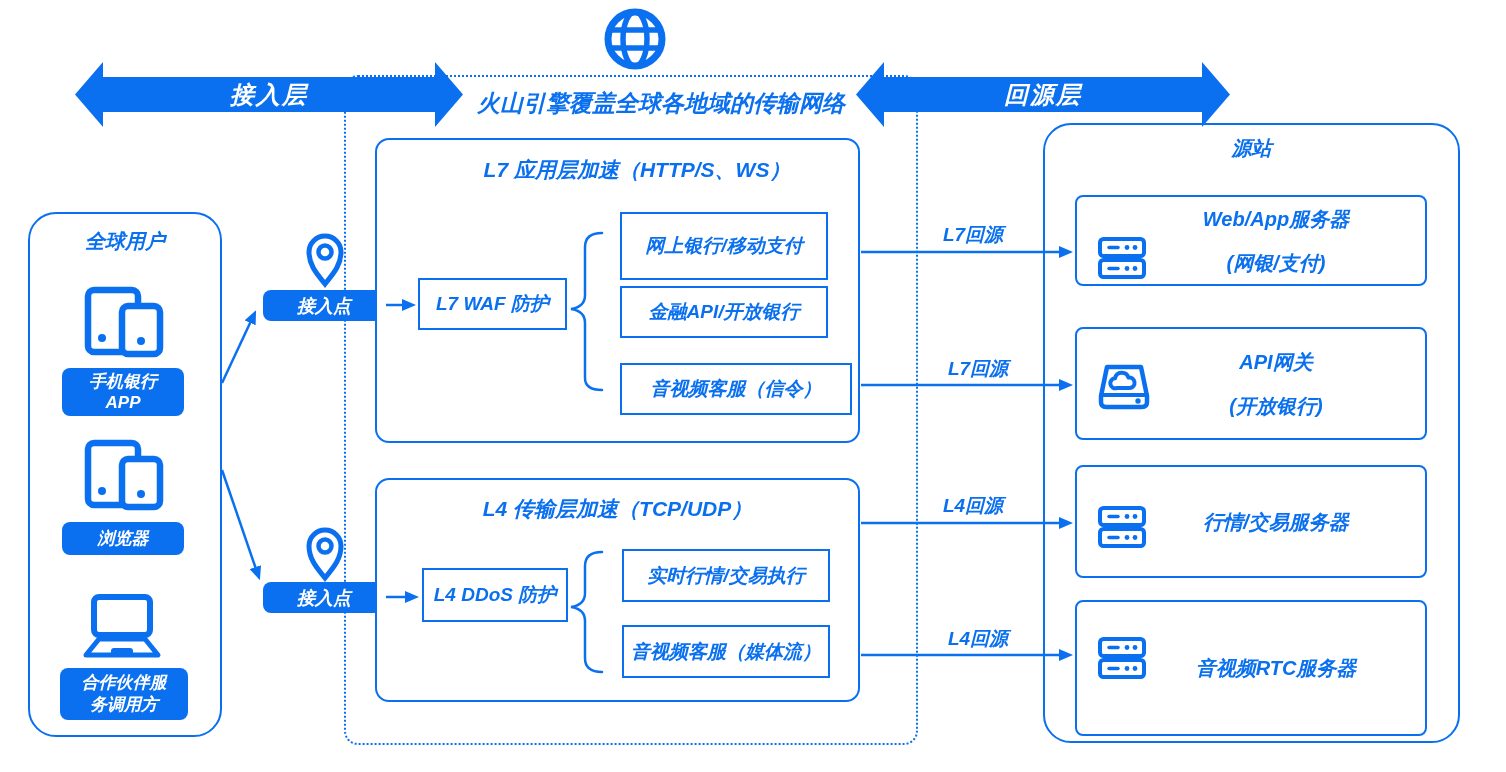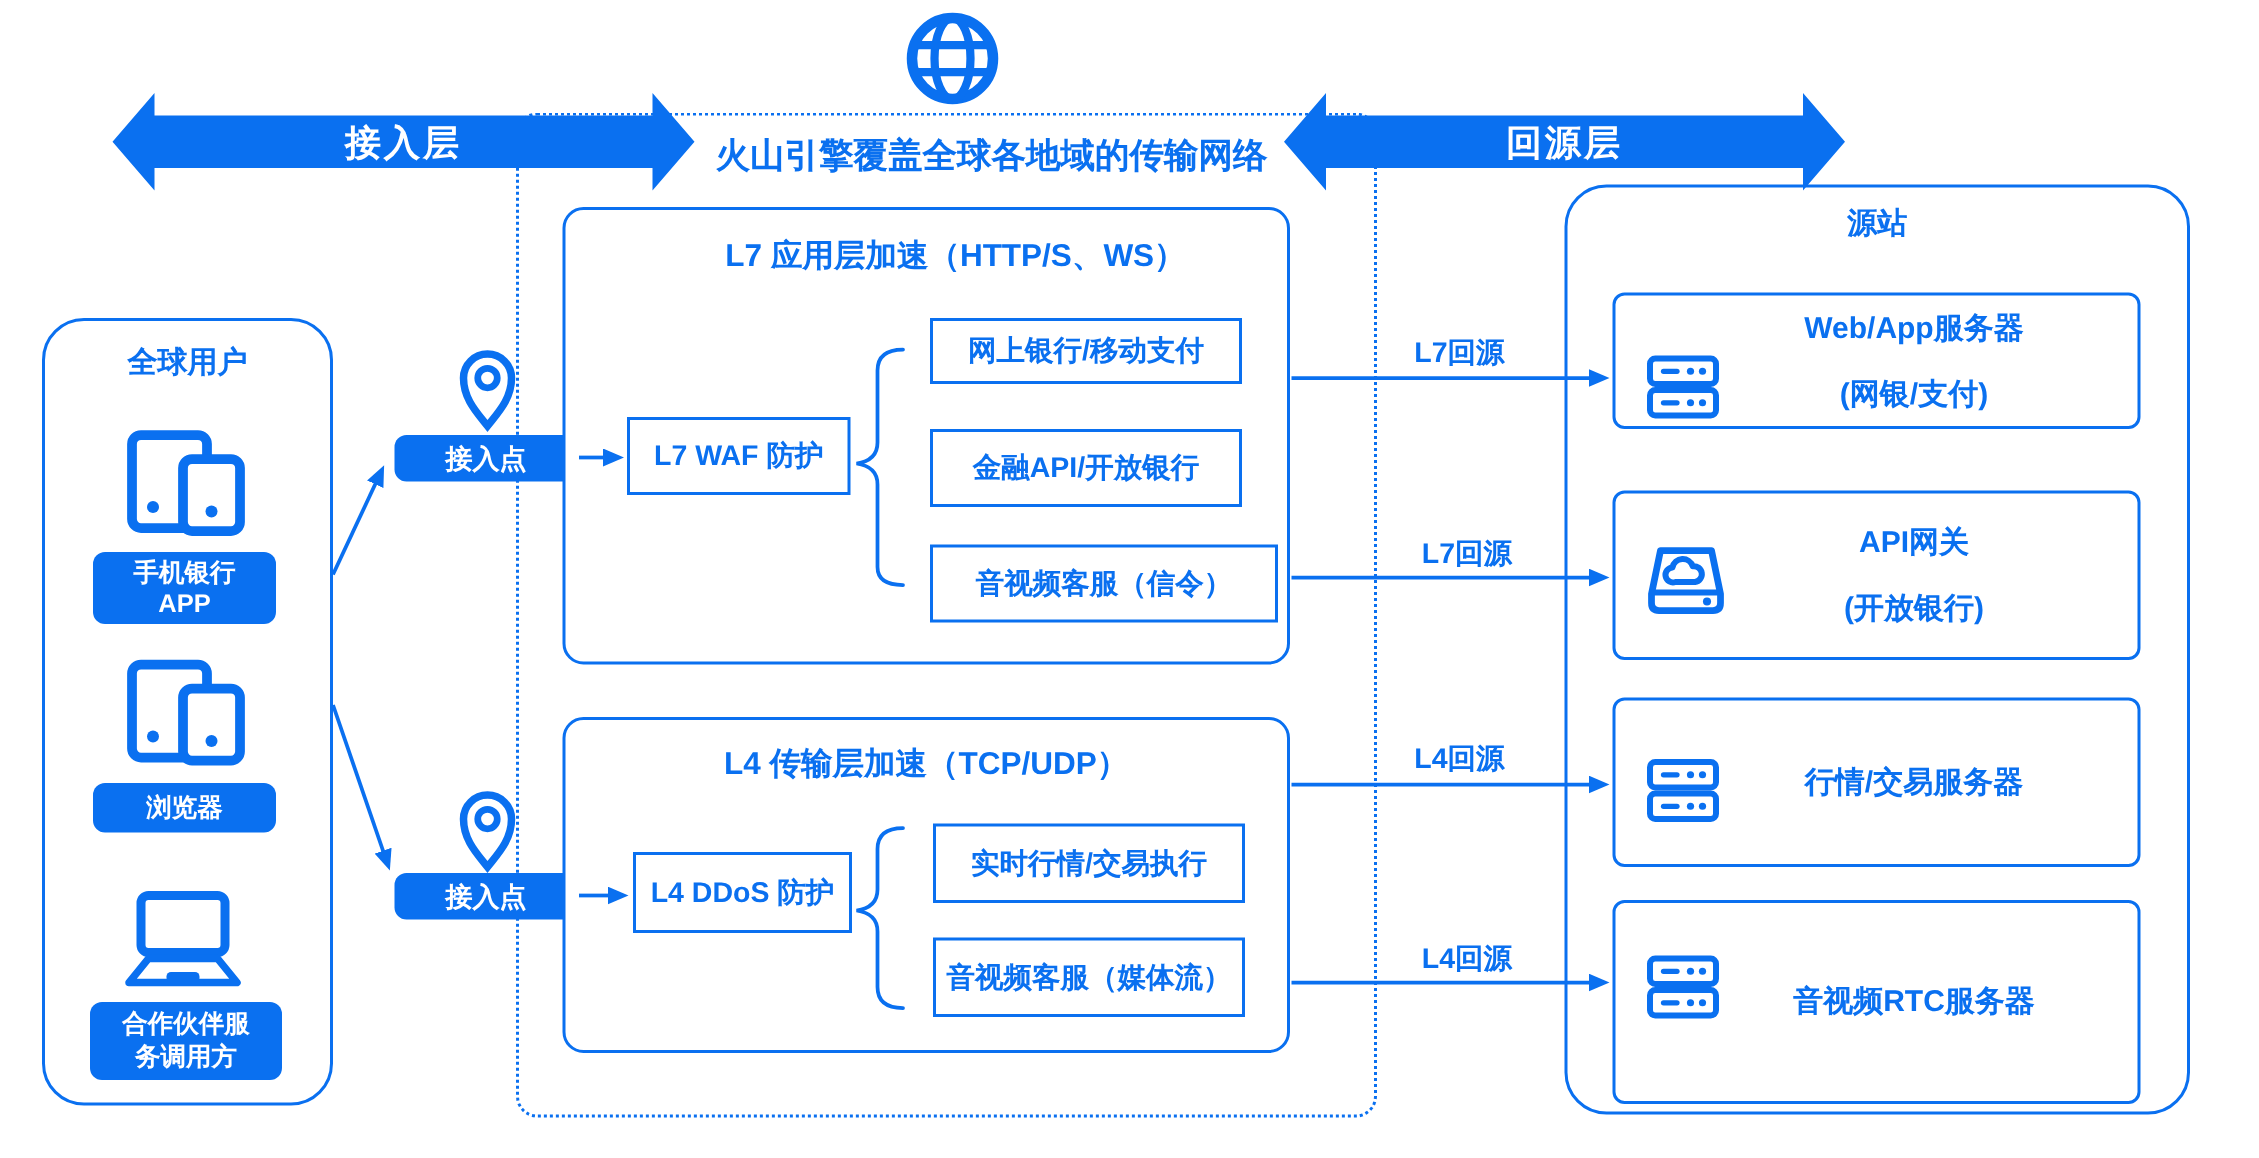--- a/index.html
+++ b/index.html
@@ -1,19 +1,19 @@
 <!DOCTYPE html>
 <html><head>
 <meta charset="utf-8">
 <style>
   :root{ --blue:#0a70f0; }
   html,body{margin:0;padding:0;background:#fff;}
   .stage{position:relative;width:1506px;height:772px;background:#fff;overflow:hidden;
          font-family:"Liberation Sans","DejaVu Sans",sans-serif;}
-  .abs{position:absolute;box-sizing:border-box;}
+  .abs{position:absolute;box-sizing:border-box;font-style:italic;}
   .dotted{border:2px dotted var(--blue);border-radius:14px;z-index:0;}
   .panel{border:2px solid var(--blue);border-radius:28px;background:#fff;z-index:1;}
   .section{border:2px solid var(--blue);border-radius:14px;background:#fff;z-index:1;}
   .sbox{border:2px solid var(--blue);background:#fff;display:flex;align-items:center;justify-content:center;
         text-align:center;color:var(--blue);font-weight:700;z-index:1;}
   .srvbox{border:2px solid var(--blue);border-radius:8px;background:#fff;display:flex;flex-direction:column;
           align-items:center;justify-content:center;text-align:center;color:var(--blue);font-weight:700;
           z-index:1;padding-left:50px;font-size:20px;line-height:44px;}
   .pill{background:var(--blue);color:#fff;border-radius:8px;display:flex;flex-direction:column;
         align-items:center;justify-content:center;font-weight:700;z-index:1;text-align:center;}
@@ -47,21 +47,21 @@
   <div class="abs pill" style="left:263px;top:290px;width:122px;height:31px;font-size:18px;">
     <span>接入点</span>
   </div>
   <div class="abs pill" style="left:263px;top:582px;width:122px;height:31px;font-size:18px;">
     <span>接入点</span>
   </div>
 
   <div class="abs section" style="left:375px;top:138px;width:485px;height:305px;"></div>
   <div class="abs btitle" style="left:375px;top:156px;width:524px;font-size:21px;">L7 应用层加速（HTTP/S、WS）</div>
   <div class="abs sbox" style="left:418px;top:278px;width:149px;height:52px;font-size:19px;">L7 WAF 防护</div>
-  <div class="abs sbox" style="left:620px;top:212px;width:208px;height:44px;font-size:19px;">网上银行/移动支付</div>
+  <div class="abs sbox" style="left:620px;top:212px;width:208px;height:68px;font-size:19px;">网上银行/移动支付</div>
   <div class="abs sbox" style="left:620px;top:286px;width:208px;height:52px;font-size:19px;">金融API/开放银行</div>
   <div class="abs sbox" style="left:620px;top:363px;width:232px;height:52px;font-size:19px;">音视频客服（信令）</div>
 
   <div class="abs section" style="left:375px;top:478px;width:485px;height:224px;"></div>
   <div class="abs btitle" style="left:375px;top:495px;width:485px;font-size:21px;">L4 传输层加速（TCP/UDP）</div>
   <div class="abs sbox" style="left:422px;top:568px;width:146px;height:54px;font-size:19px;">L4 DDoS 防护</div>
   <div class="abs sbox" style="left:622px;top:549px;width:208px;height:53px;font-size:19px;">实时行情/交易执行</div>
   <div class="abs sbox" style="left:622px;top:625px;width:208px;height:53px;font-size:19px;">音视频客服（媒体流）</div>
 
   <div class="abs panel" style="left:1043px;top:123px;width:417px;height:620px;"></div>

